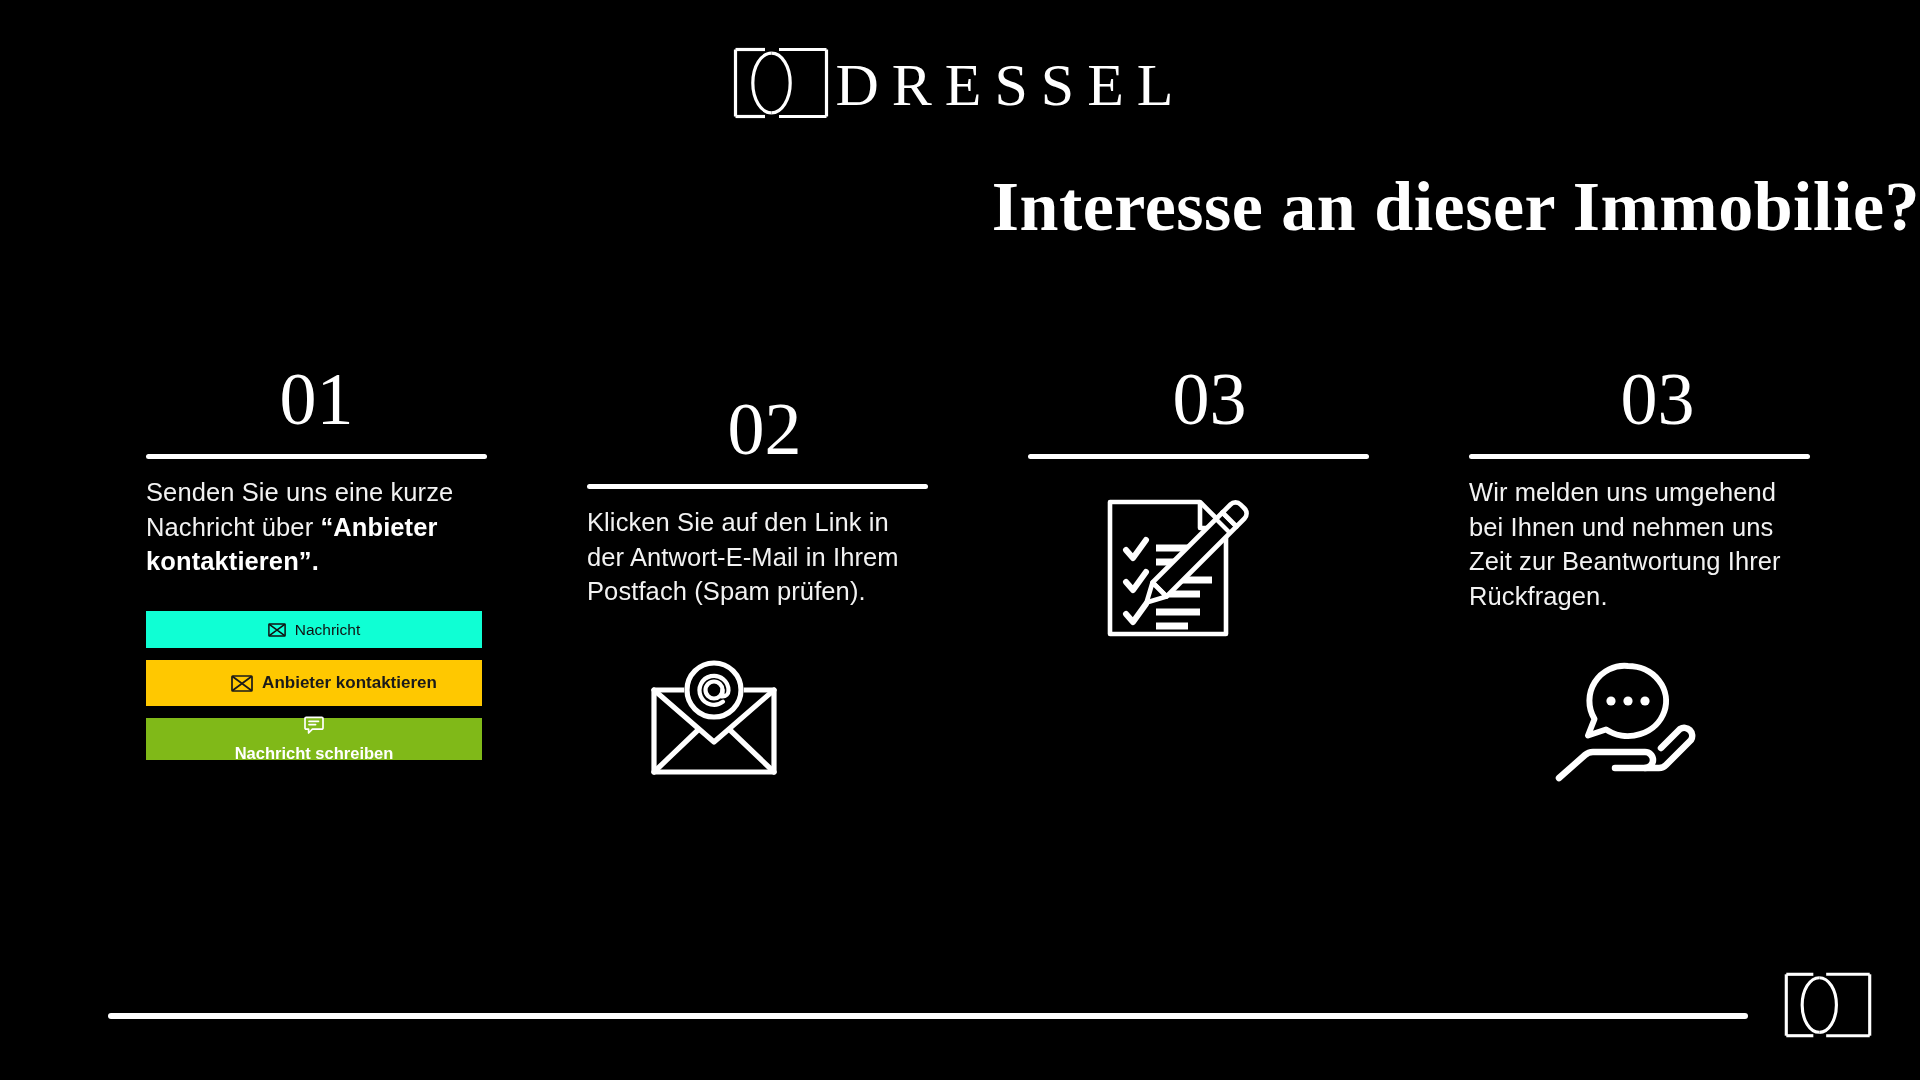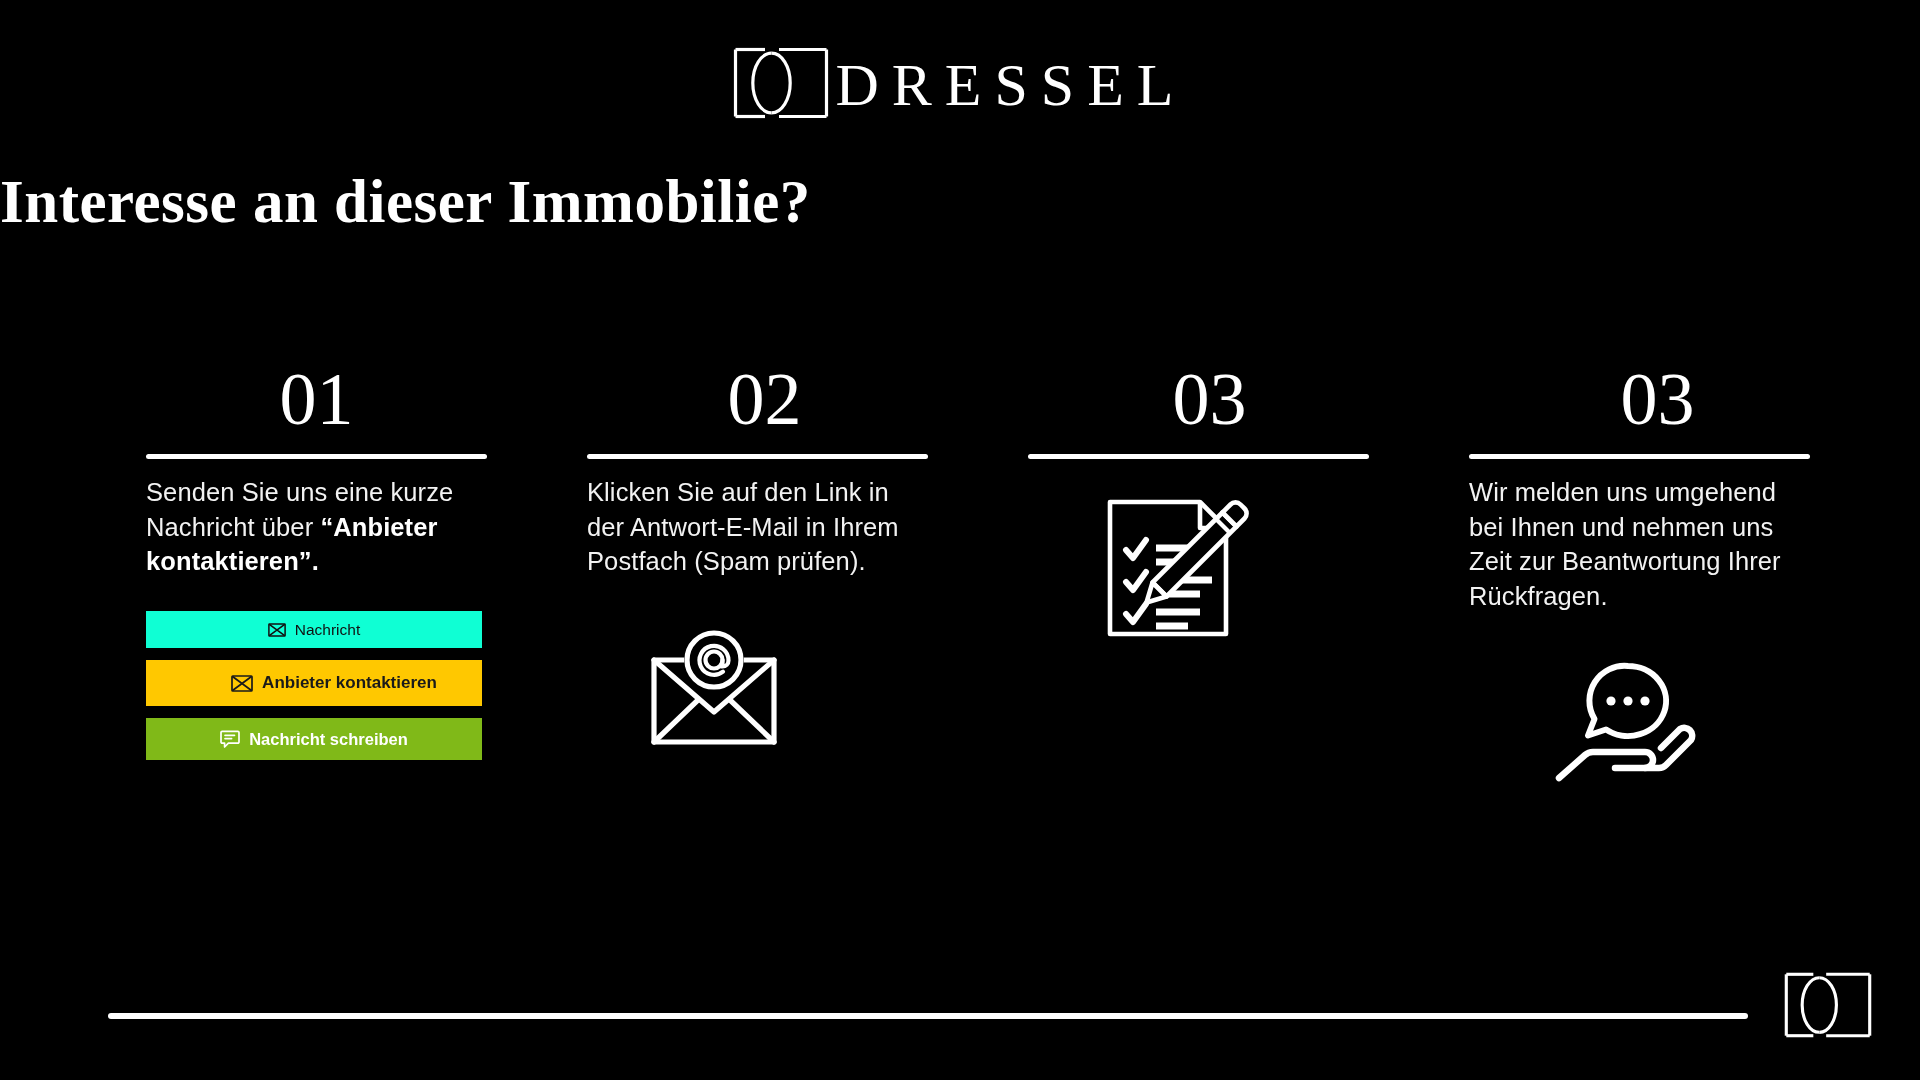--- a/index.html
+++ b/index.html
@@ -39,24 +39,24 @@
     line-height: 1;
     padding-left: 6px;
   }
 
   
   .page-title {
     position: absolute;
     top: 168px;
     left: 0;
     width: 100%;
-    text-align: left;
+    text-align: right;
     font-family: "Liberation Serif", serif;
     font-weight: 700;
-    font-size: 61px;
+    font-size: 70px;
     line-height: 1.1;
     letter-spacing: 0.5px;
     color: #ffffff;
   }
 
   
   .steps {
     position: absolute;
     top: 350px;
     left: 146px;
@@ -75,21 +75,21 @@
     color: #ffffff;
     height: 86px;
     display: flex;
     align-items: flex-end;
     justify-content: center;
     padding-left: 10px;
   }
   .step:nth-child(1) .step-number { padding-left: 0; }
   .step:nth-child(4) .step-number { padding-left: 36px; }
   .step:nth-child(3) .step-number { padding-left: 22px; }
-  .step:nth-child(2) .step-number { padding-left: 14px; }
+  .step:nth-child(2) .step-number { padding-left: 14px; margin-top: 30px; }
 
   .step-rule {
     margin-top: 18px;
     width: 341px;
     height: 5px;
     background: #ffffff;
     border-radius: 3px;
   }
 
   .step-text {
@@ -214,21 +214,21 @@
       <button class="ui-button btn-contact" style="background:#FFC800;color:#1A1A1A;">
         <span>
           <svg width="22" height="17" viewBox="0 0 22 17" aria-hidden="true">
             <rect x="1" y="1" width="20" height="15" rx="0.8" fill="none" stroke="#1A1A1A" stroke-width="1.7"></rect>
             <path d="M1.5 1.5 L20.5 15.5 M20.5 1.5 L1.5 15.5" fill="none" stroke="#1A1A1A" stroke-width="1.7"></path>
           </svg>
         </span>
         <span>Anbieter kontaktieren</span>
       </button>
 
-      <button class="ui-button btn-write" style="background:#80B918;color:#FFFFFF;">
+      <button class="ui-button btn-write" style="background:#80B918;color:#FFFFFF;flex-direction:column;">
         <span>
           <svg width="20" height="19" viewBox="0 0 20 19" aria-hidden="true">
             <path d="M2.2 1.3 H17.8 a1.2 1.2 0 0 1 1.2 1.2 V12 a1.2 1.2 0 0 1 -1.2 1.2 H8.4 L4.6 17 V13.2 H2.2 A1.2 1.2 0 0 1 1 12 V2.5 A1.2 1.2 0 0 1 2.2 1.3 Z" fill="none" stroke="#FFFFFF" stroke-width="1.7" stroke-linejoin="round"></path>
             <path d="M5 5.3 H14.5 M5 8.6 H11.6" stroke="#FFFFFF" stroke-width="1.7" stroke-linecap="round"></path>
           </svg>
         </span>
         <span>Nachricht schreiben</span>
       </button>
     </div>
   </div>

